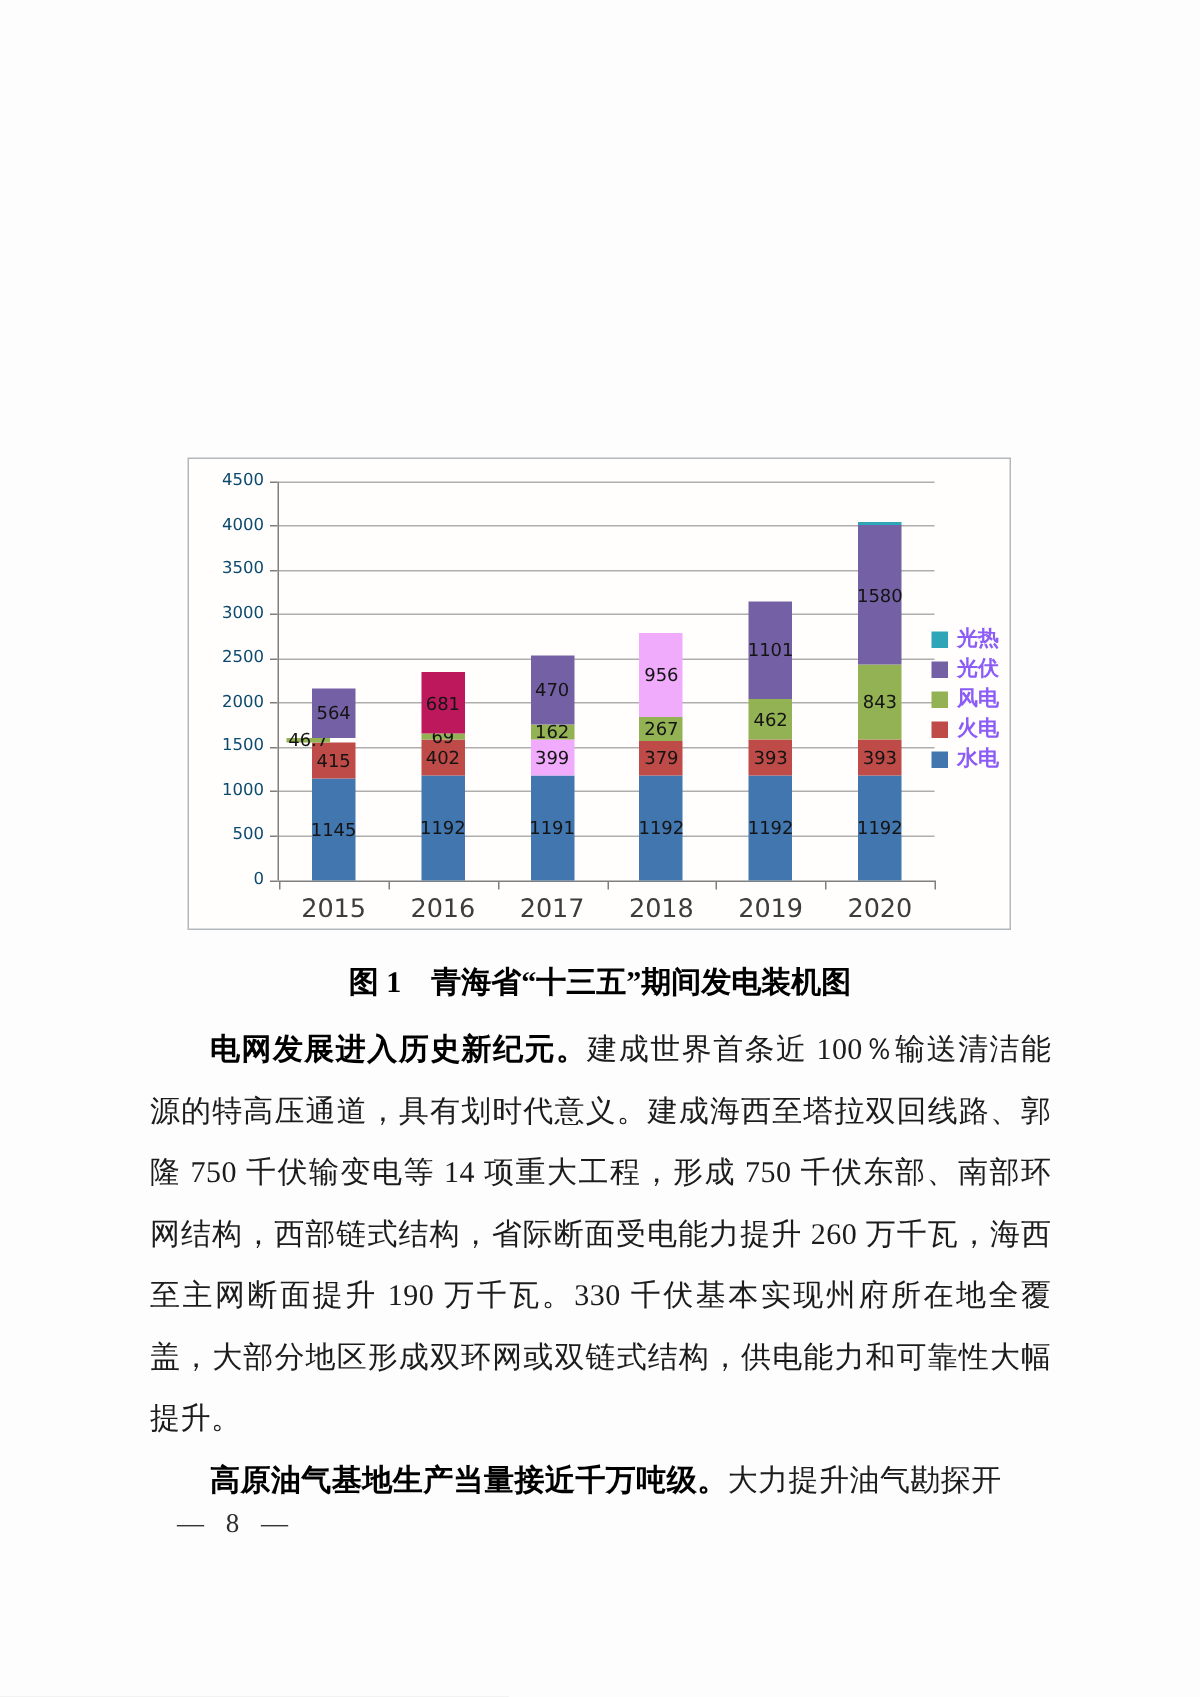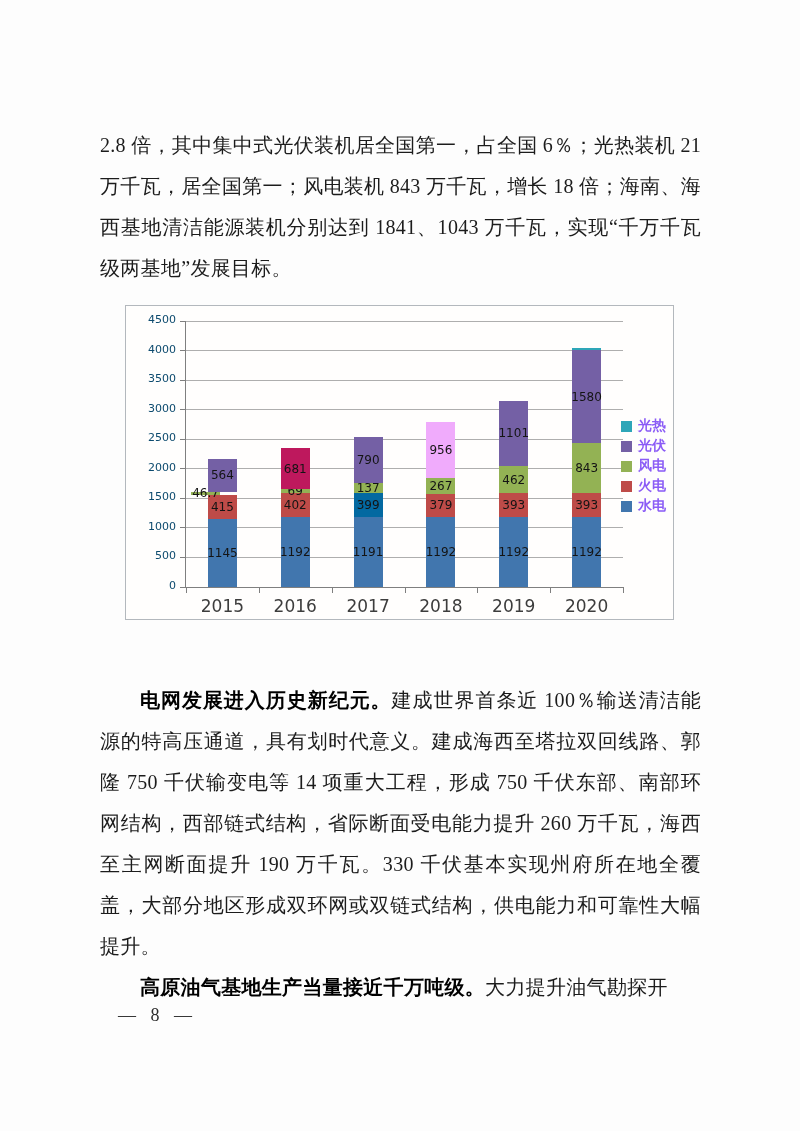--- a/index.html
+++ b/index.html
@@ -35,21 +35,20 @@
   .legend-item{display:flex;align-items:center;height:20px;}
   .legend-swatch{width:11px;height:11px;margin-right:6px;flex:0 0 auto;}
   .legend-label{font-size:14px;font-weight:bold;color:#8b5cf6;
                 font-family:"DejaVu Sans","Liberation Sans",sans-serif;}
 </style>
 </head>
 <body>
 
 <div class="page">
 
-  <p class="para" id="p1"><span>2.8 倍，其中集中式光伏装机居全国第一，占全国 6％；光热装机 21 万千瓦，居全国第一；风电装机 843 万千瓦，增长 18 倍；海南、海西基地清洁能源装机分别达到 1841、1043 万千瓦，实现“千万千瓦级两基地”发展目标。</span></p>
 
   <div class="chart-box">
     <div class="plot" id="chart-plot">
         <div class="y-tick" style="top: 265.5px;"></div>
         <div class="y-label" style="top: 258px;">0</div>
         <div class="gridline" style="top: 235.944px;"></div>
         <div class="y-tick" style="top: 235.944px;"></div>
         <div class="y-label" style="top: 228.444px;">500</div>
         <div class="gridline" style="top: 206.389px;"></div>
         <div class="y-tick" style="top: 206.389px;"></div>
@@ -106,28 +105,28 @@
         <div class="bar-seg" style="left: 94.75px; width: 29px; bottom: 94.2231px; height: 4.07867px; background: rgb(147, 178, 84);">
           <div class="seg-label">69</div>
         </div>
         <div class="bar-seg" style="left: 94.75px; width: 29px; bottom: 98.3018px; height: 40.2547px; background: #be185d;">
           <div class="seg-label">681</div>
         </div>
         <div class="x-label" style="left: 72.8333px; width: 72.8333px; top: 275px;">2016</div>
         <div class="bar-seg" style="left: 167.583px; width: 29px; bottom: 0px; height: 70.4013px; background: rgb(65, 118, 174);">
           <div class="seg-label">1191</div>
         </div>
-        <div class="bar-seg" style="left: 167.583px; width: 29px; bottom: 70.4013px; height: 23.5853px; background: #0369a1;">
+        <div class="bar-seg" style="left: 167.583px; width: 29px; bottom: 70.4013px; height: 23.5853px; background: #f0abfc;">
           <div class="seg-label">399</div>
         </div>
         <div class="bar-seg" style="left: 167.583px; width: 29px; bottom: 93.9867px; height: 9.576px; background: rgb(147, 178, 84);">
-          <div class="seg-label">137</div>
+          <div class="seg-label">162</div>
         </div>
         <div class="bar-seg" style="left: 167.583px; width: 29px; bottom: 103.563px; height: 46.6978px; background: rgb(116, 96, 165);">
-          <div class="seg-label">790</div>
+          <div class="seg-label">470</div>
         </div>
         <div class="x-label" style="left: 145.667px; width: 72.8333px; top: 275px;">2017</div>
         <div class="bar-seg" style="left: 240.417px; width: 29px; bottom: 0px; height: 70.4604px; background: rgb(65, 118, 174);">
           <div class="seg-label">1192</div>
         </div>
         <div class="bar-seg" style="left: 240.417px; width: 29px; bottom: 70.4604px; height: 22.4031px; background: rgb(190, 75, 72);">
           <div class="seg-label">379</div>
         </div>
         <div class="bar-seg" style="left: 240.417px; width: 29px; bottom: 92.8636px; height: 15.7827px; background: rgb(147, 178, 84);">
           <div class="seg-label">267</div>
@@ -181,19 +180,20 @@
           <div class="legend-swatch" style="background: rgb(190, 75, 72);"></div>
           <div class="legend-label">火电</div>
         </div>
         <div class="legend-item">
           <div class="legend-swatch" style="background: rgb(65, 118, 174);"></div>
           <div class="legend-label">水电</div>
         </div>
       </div>
   </div>
 
+  <p class="caption"><span class="b">图 1　青海省“十三五”期间发电装机图</span></p>
 
   <p class="para indent" id="p2"><span class="b">电网发展进入历史新纪元。</span><span>建成世界首条近 100％输送清洁能源的特高压通道，具有划时代意义。建成海西至塔拉双回线路、郭隆 750 千伏输变电等 14 项重大工程，形成 750 千伏东部、南部环网结构，西部链式结构，省际断面受电能力提升 260 万千瓦，海西至主网断面提升 190 万千瓦。330 千伏基本实现州府所在地全覆盖，大部分地区形成双环网或双链式结构，供电能力和可靠性大幅提升。</span></p>
 
   <p class="para indent" id="p3"><span class="b">高原油气基地生产当量接近千万吨级。</span><span>大力提升油气勘探开</span></p>
 
   <div class="footer">— 8 —</div>
 </div>
 
 </body></html>

